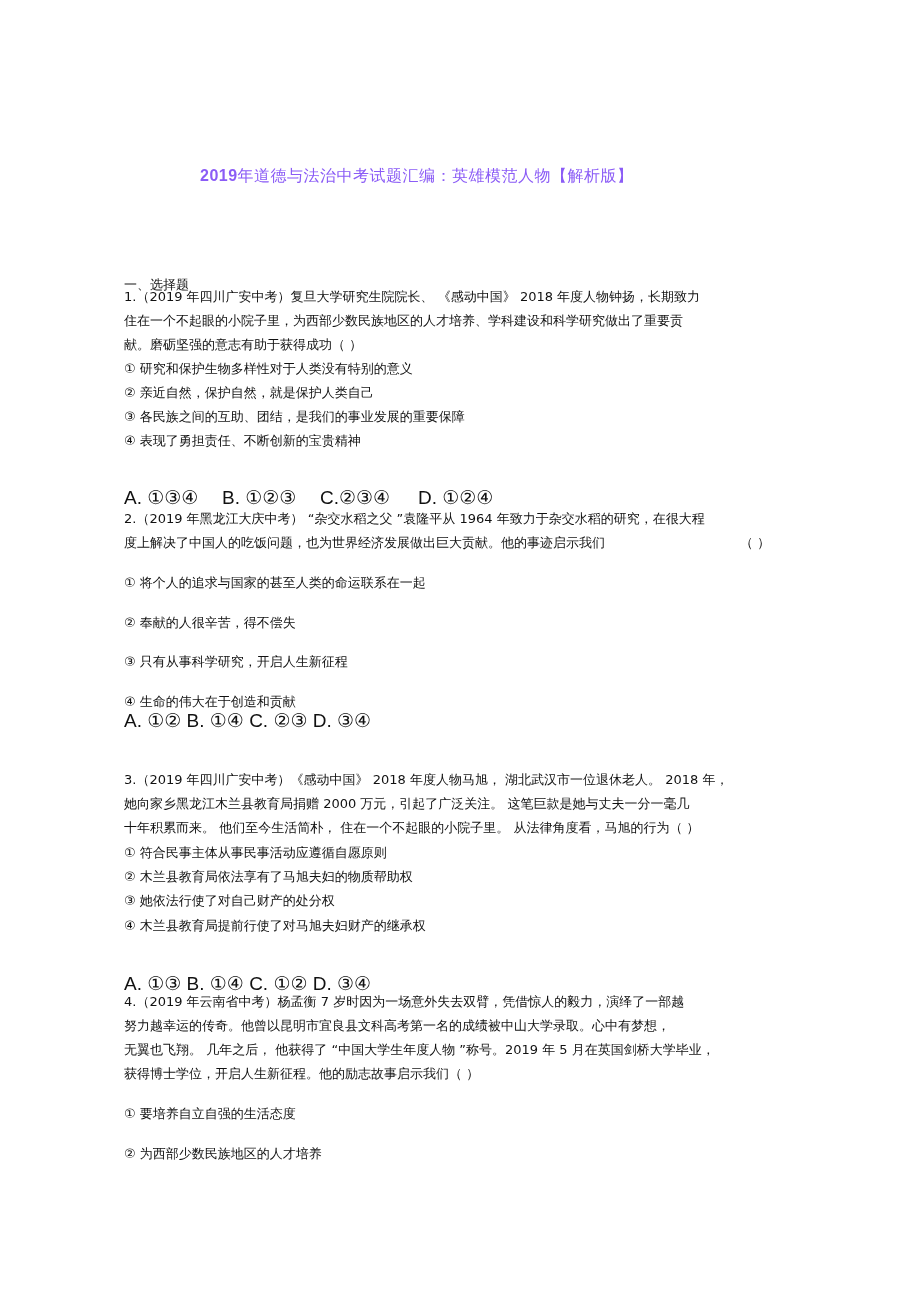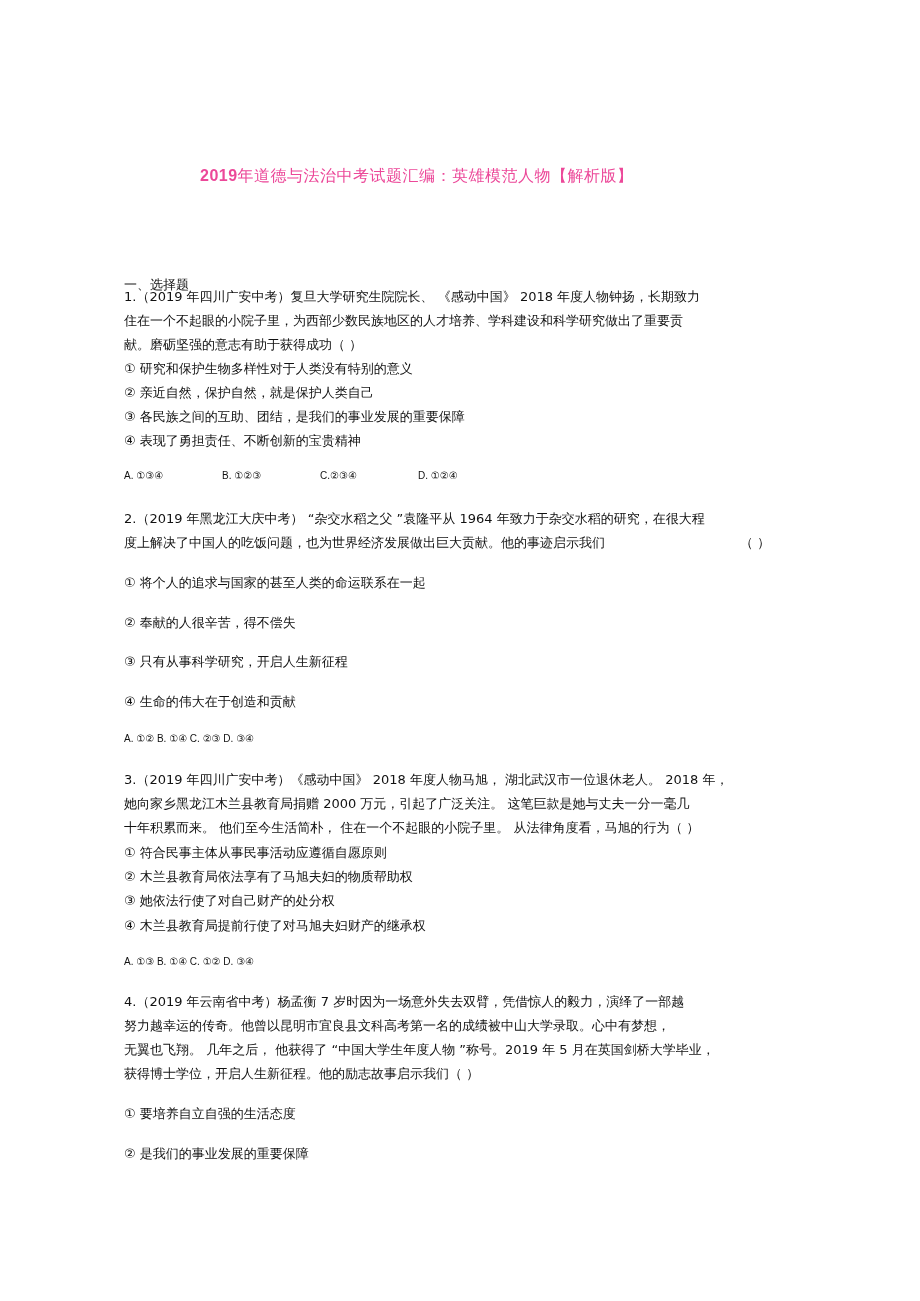--- a/index.html
+++ b/index.html
@@ -3,27 +3,27 @@
 <meta charset="utf-8">
 <style>
   html, body { margin: 0; padding: 0; background: #ffffff; }
   body {
     width: 920px; height: 1301px; position: relative; overflow: hidden;
     font-family: "DejaVu Sans", "Liberation Sans", sans-serif;
     color: #111111;
   }
   .abs { position: absolute; white-space: nowrap; }
   .title {
-    left: 200px; top: 166px; font-size: 16px; letter-spacing: 0.5px; color: #ec4899;
+    left: 200px; top: 166px; font-size: 16px; letter-spacing: 0.5px; color: #8b5cf6;
   }
   .title b { font-family: "Liberation Sans", sans-serif; font-weight: bold; }
   .title .rest { font-weight: normal; }
   .section { left: 124px; top: 245px; font-size: 13px; margin-top: 31px; }
   .line { font-size: 13px; left: 124px; }
-  .answers { font-size: 10px; left: 124px; font-family: "Liberation Sans", sans-serif; }
+  .answers { font-size: 19px; left: 124px; font-family: "Liberation Sans", sans-serif; margin-top: 16px; }
   .answers span { display: inline-block; }
 </style>
 </head>
 <body>
 
 <div>
 
   <div class="abs title">
     <b>2019</b><span class="rest">年道德与法治中考试题汇编：英雄模范人物【解析版】</span>
   </div>
@@ -44,36 +44,36 @@
   </div>
 
   <div>
     <div class="abs line" style="top:510px">2.（2019 年黑龙江大庆中考）  “杂交水稻之父 ”袁隆平从  1964 年致力于杂交水稻的研究，在很大程</div>
     <div class="abs line" style="top:534px">度上解决了中国人的吃饭问题，也为世界经济发展做出巨大贡献。他的事迹启示我们</div>
     <div class="abs line" style="top:534px; left:740px">（      ）</div>
     <div class="abs line" style="top:574px">①  将个人的追求与国家的甚至人类的命运联系在一起</div>
     <div class="abs line" style="top:614px">②  奉献的人很辛苦，得不偿失</div>
     <div class="abs line" style="top:653px">③  只有从事科学研究，开启人生新征程</div>
     <div class="abs line" style="top:693px">④  生命的伟大在于创造和贡献</div>
-    <div class="abs answers" style="top:733px">A.  ①②  B.  ①④  C.  ②③  D.  ③④</div>
+    <div class="abs answers" style="top:693px">A.  ①②  B.  ①④  C.  ②③  D.  ③④</div>
   </div>
 
   <div>
     <div class="abs line" style="top:771px">3.（2019 年四川广安中考）《感动中国》 2018 年度人物马旭，  湖北武汉市一位退休老人。   2018 年，</div>
     <div class="abs line" style="top:795px">她向家乡黑龙江木兰县教育局捐赠      2000 万元，引起了广泛关注。  这笔巨款是她与丈夫一分一毫几</div>
     <div class="abs line" style="top:819px">十年积累而来。 他们至今生活简朴，  住在一个不起眼的小院子里。   从法律角度看，马旭的行为（      ）</div>
     <div class="abs line" style="top:844px">①  符合民事主体从事民事活动应遵循自愿原则</div>
     <div class="abs line" style="top:868px">②  木兰县教育局依法享有了马旭夫妇的物质帮助权</div>
     <div class="abs line" style="top:892px">③  她依法行使了对自己财产的处分权</div>
     <div class="abs line" style="top:917px">④  木兰县教育局提前行使了对马旭夫妇财产的继承权</div>
     <div class="abs answers" style="top:956px">A.  ①③  B.  ①④  C.  ①②  D.  ③④</div>
   </div>
 
   <div>
     <div class="abs line" style="top:993px">4.（2019 年云南省中考）杨孟衡     7 岁时因为一场意外失去双臂，凭借惊人的毅力，演绎了一部越</div>
     <div class="abs line" style="top:1017px">努力越幸运的传奇。他曾以昆明市宜良县文科高考第一名的成绩被中山大学录取。心中有梦想，</div>
     <div class="abs line" style="top:1041px">无翼也飞翔。 几年之后，  他获得了  “中国大学生年度人物    ”称号。2019 年 5 月在英国剑桥大学毕业，</div>
     <div class="abs line" style="top:1065px">获得博士学位，开启人生新征程。他的励志故事启示我们（            ）</div>
     <div class="abs line" style="top:1105px">①  要培养自立自强的生活态度</div>
-    <div class="abs line" style="top:1145px">②  是我们的事业发展的重要保障</div>
+    <div class="abs line" style="top:1145px">②  为西部少数民族地区的人才培养</div>
   </div>
 
 </div>
 
 </body></html>

